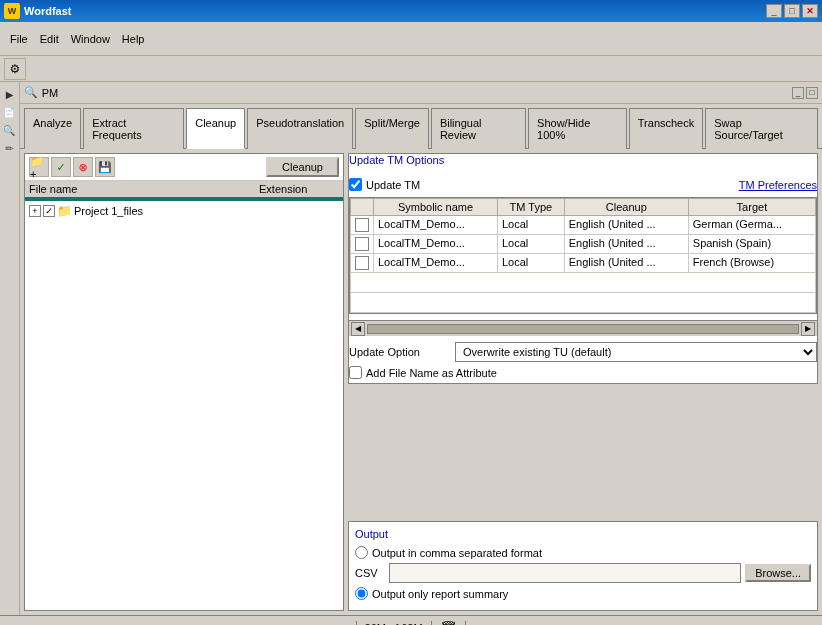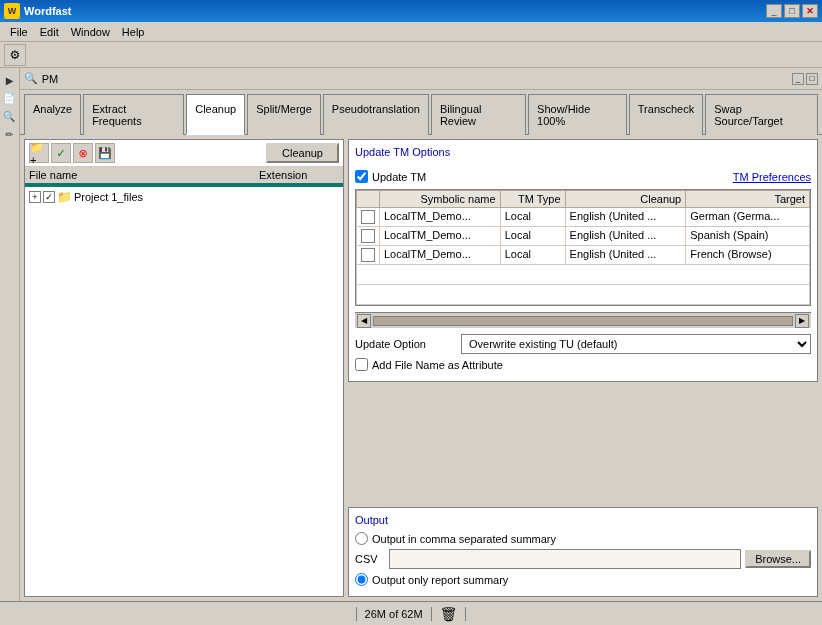--- a/index.html
+++ b/index.html
@@ -59,21 +59,21 @@
       cursor: pointer;
       color: #333;
     }
     .title-btn.minimize { background: #d4d0c8; }
     .title-btn.maximize { background: #d4d0c8; }
     .title-btn.close { background: #d4d0c8; color: #cc0000; font-weight: bold; }
 
     
     .menu-bar {
       background: #d4d0c8;
-      height: 20px;
+      height: 34px;
       display: flex;
       align-items: center;
       padding: 0 4px;
       border-bottom: 1px solid #b0a898;
     }
     .menu-item {
       padding: 2px 6px;
       cursor: pointer;
       font-size: 11px;
     }
@@ -322,21 +322,21 @@
     
     .tm-table {
       width: 100%;
       border-collapse: collapse;
       font-size: 11px;
     }
     .tm-table th {
       background: #e8e4dc;
       border: 1px solid #b0a898;
       padding: 2px 4px;
-      text-align: right;
+      text-align: center;
       font-weight: normal;
     }
     .tm-table td {
       border: 1px solid #d0c8c0;
       padding: 2px 4px;
       vertical-align: top;
     }
     .tm-row-check {
       width: 14px;
       height: 14px;
@@ -484,21 +484,20 @@
       height: 13px;
       cursor: pointer;
     }
     select {
       cursor: pointer;
     }
     
     .update-tm-section {
       background: white;
       border: 1px solid #808080;
-      padding: 6px;
       flex-shrink: 0;
     }
   </style>
 </head>
 <body>
 
 <div class="title-bar">
   <div class="title-bar-left">
     <div class="title-bar-icon">
       <span>W</span>
@@ -542,22 +541,22 @@
       <div class="pm-controls">
         <div class="pm-ctrl-btn">_</div>
         <div class="pm-ctrl-btn">□</div>
       </div>
     </div>
 
     <div class="tabs-bar">
       <div class="tab">Analyze</div>
       <div class="tab">Extract Frequents</div>
       <div class="tab active">Cleanup</div>
+      <div class="tab">Pseudotranslation</div>
       <div class="tab">Split/Merge</div>
-      <div class="tab">Pseudotranslation</div>
       <div class="tab">Bilingual Review</div>
       <div class="tab">Show/Hide 100%</div>
       <div class="tab">Transcheck</div>
       <div class="tab">Swap Source/Target</div>
     </div>
 
     <div class="panel-body">
 
       <div class="left-panel">
         <div class="left-panel-toolbar">
@@ -672,21 +671,21 @@
           </div>
         </div>
 
         <div style="flex:1;"></div>
 
         <div class="output-section">
           <div class="output-title">Output</div>
 
           <div class="radio-row">
             <input type="radio" name="output-format" style="">
-            <span>Output in comma separated summary</span>
+            <span>Output in comma separated format</span>
           </div>
 
           <div class="csv-row">
             <span class="csv-label">CSV</span>
             <input type="text" class="csv-input" style="">
             <button class="browse-btn">Browse...</button>
           </div>
 
           <div class="radio-row">
             <input type="radio" name="output-format" checked="" style="">

